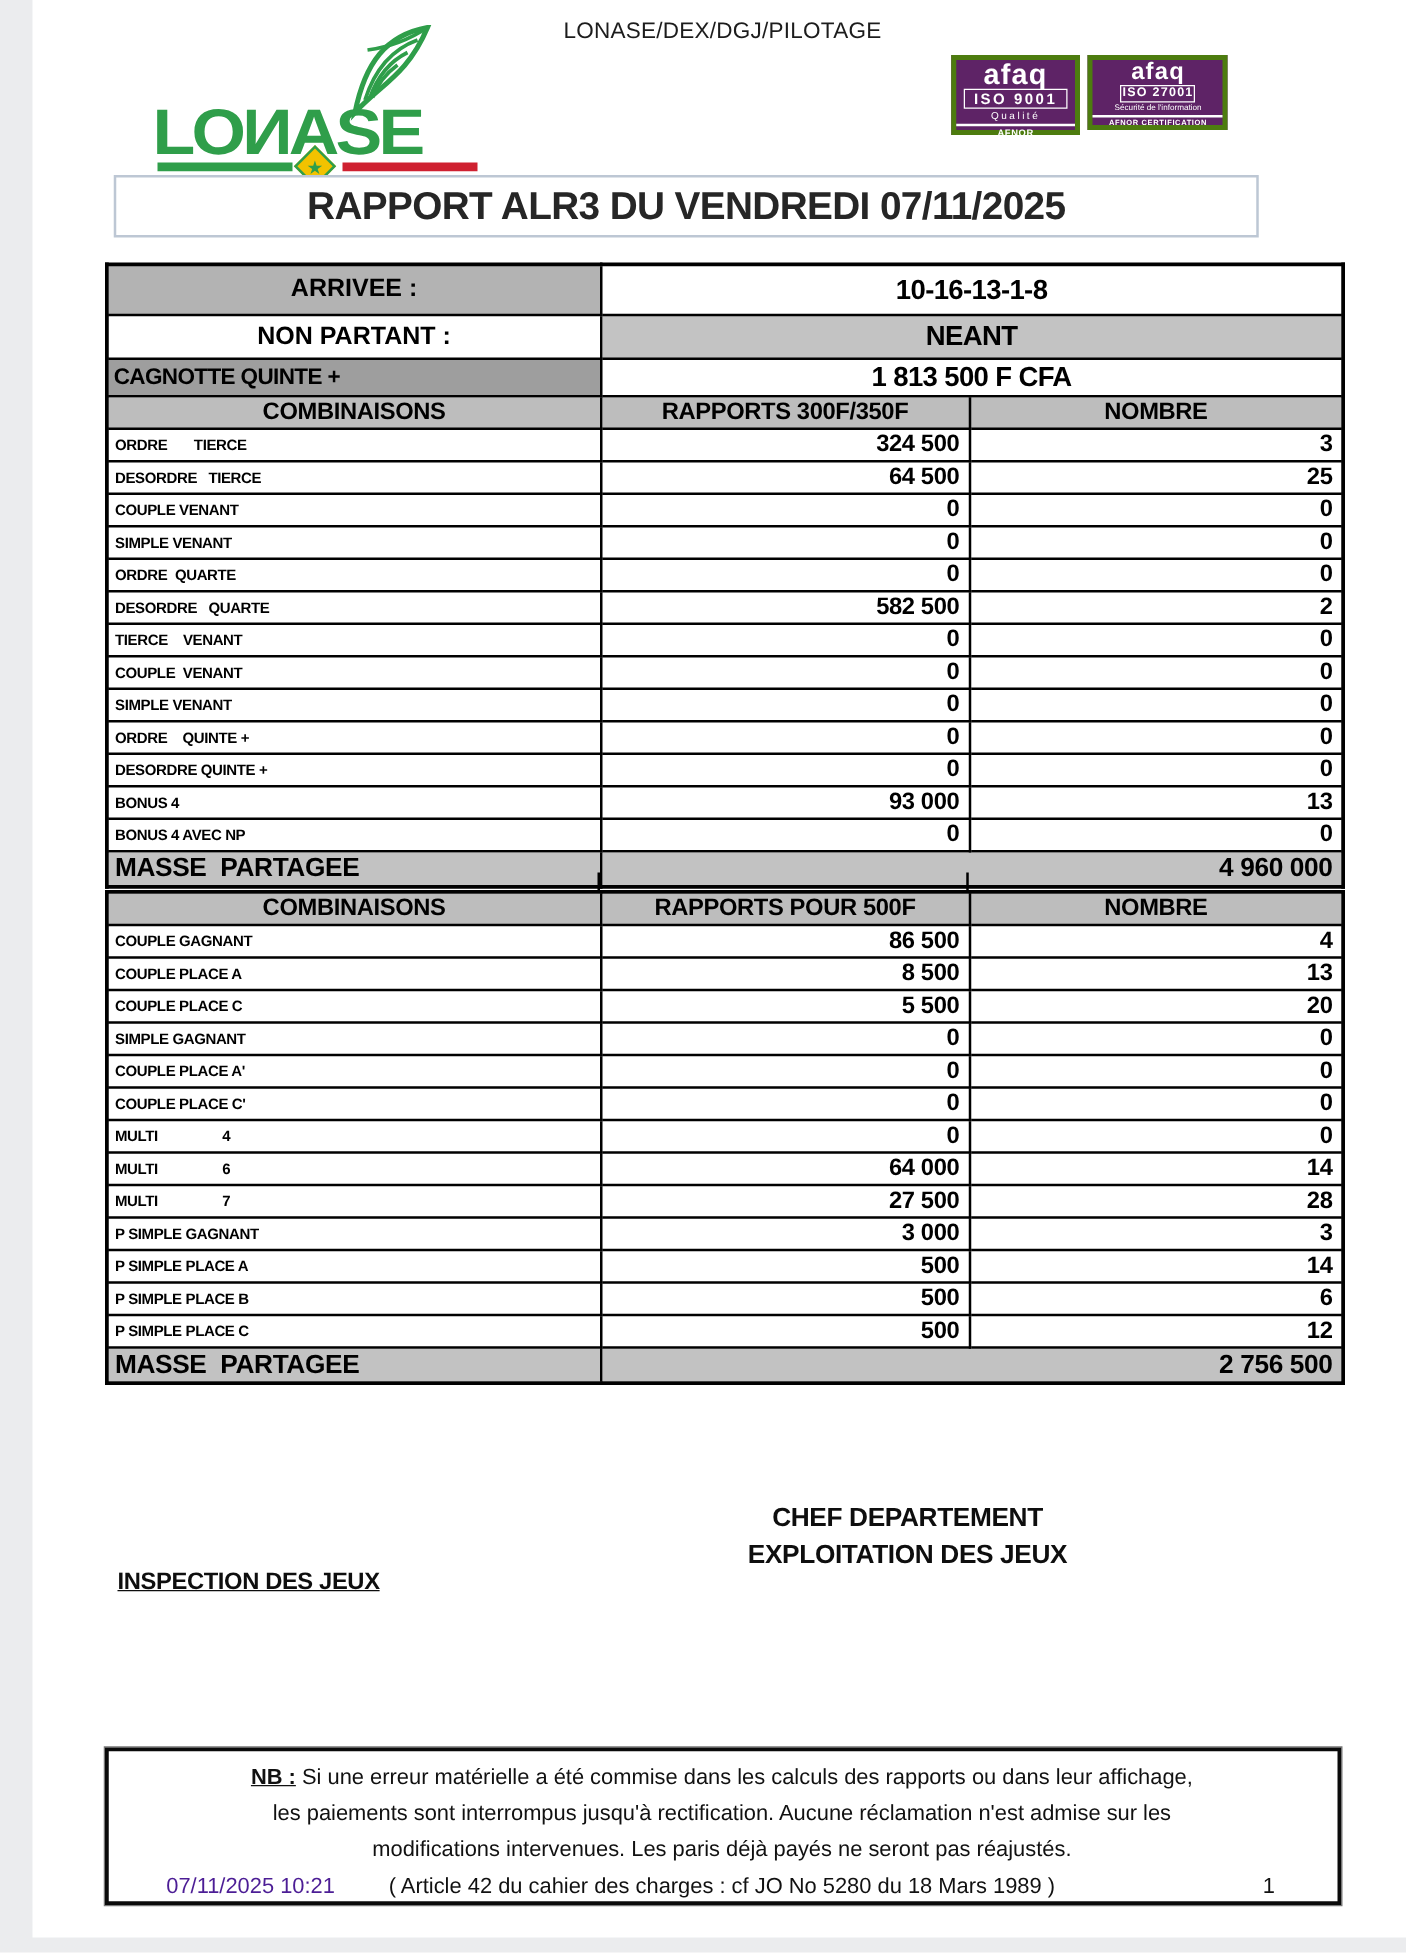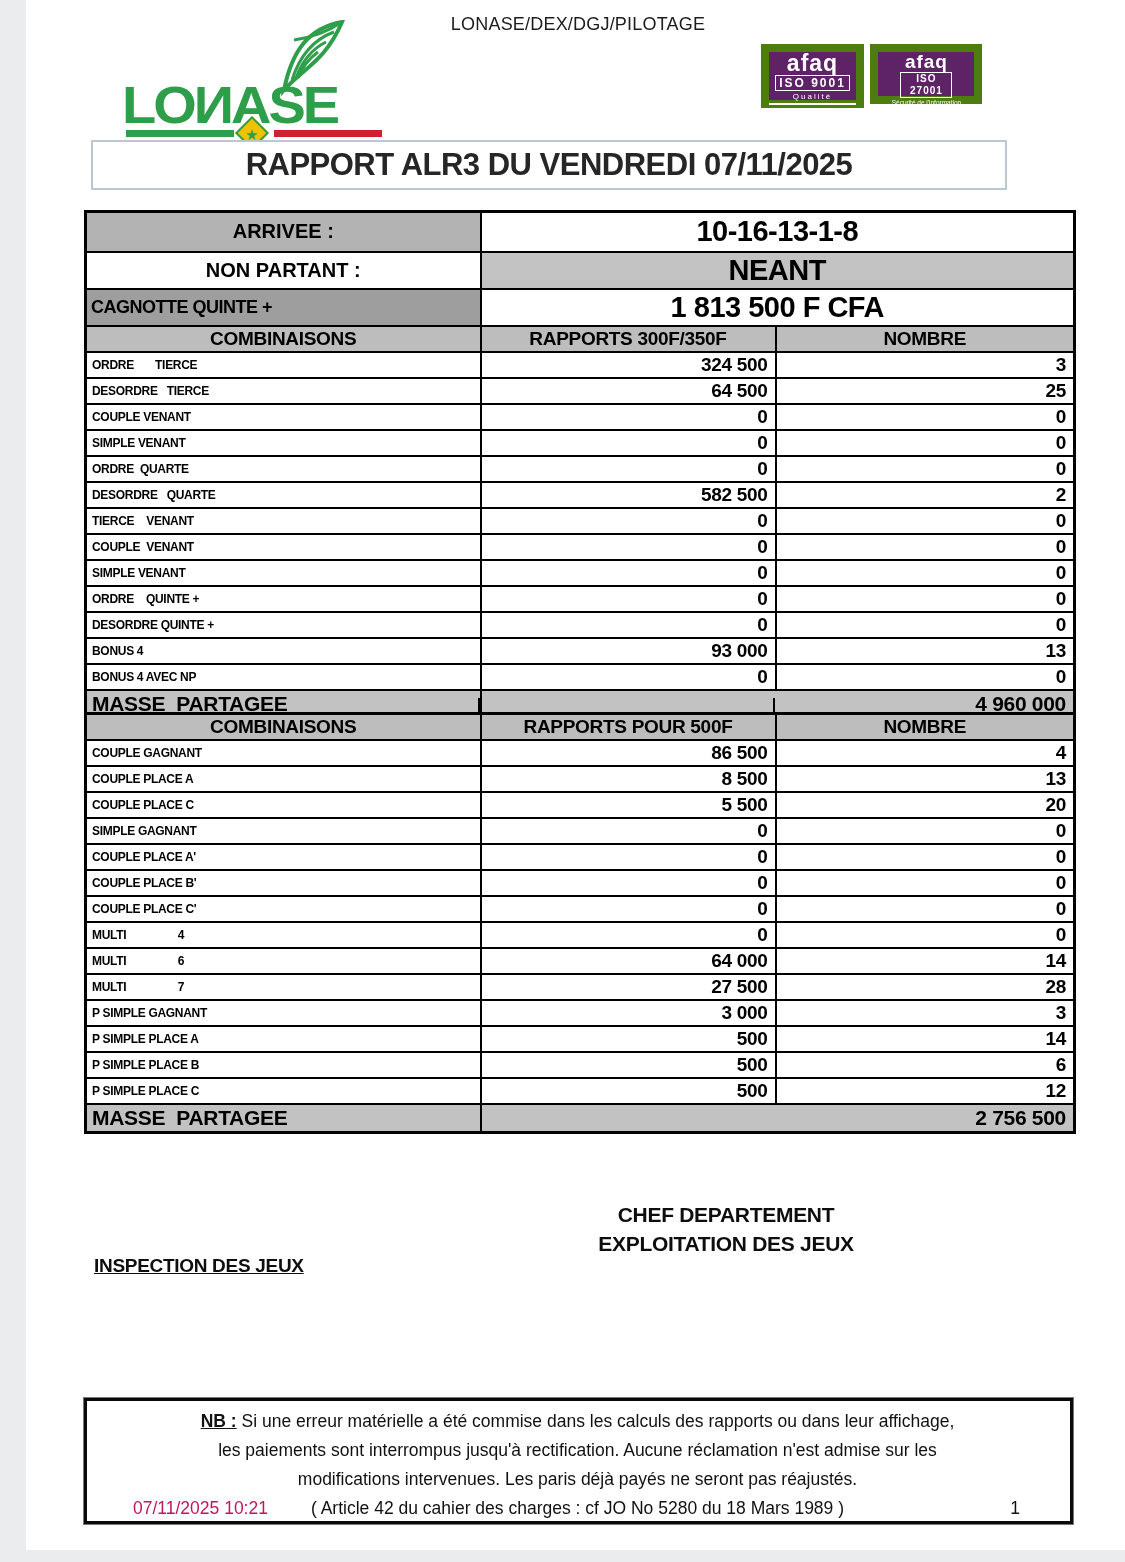--- a/index.html
+++ b/index.html
@@ -50,21 +50,21 @@
     position:absolute; left:0; top:118px; width:262px;
     text-align:center; font-size:9px; font-weight:bold;
     color:#2f9e4a; letter-spacing:2.2px; white-space:nowrap;
   }
 
   
   .badges { position:absolute; left:735px; top:44px; height:66px; }
   .badge {
     display:inline-block; vertical-align:top;
     background:#5e2366; color:#fff; text-align:center;
-    border:8px solid #4d7c0f;
+    border:4px solid #4d7c0f;
   }
   .badge .afaq { font-weight:bold; letter-spacing:1px; }
   .badge .iso-box { border:1px solid #fff; font-weight:bold; margin:1px 6px; }
   .badge .afnor { border-top:2px solid #fff; font-weight:bold; }
   .badge1 { width:103px; height:64px; }
   .badge1 .afaq { font-size:23px; line-height:22px; }
   .badge1 .iso-box { font-size:12px; letter-spacing:2px; line-height:14px; }
   .badge1 .quality { font-size:8px; letter-spacing:2px; line-height:10px; }
   .badge1 .afnor { font-size:7.5px; letter-spacing:0.5px; line-height:12px; margin-top:1px; }
   .badge2 { width:112px; height:60px; margin-left:2px; }
@@ -90,21 +90,21 @@
     border:3px solid #000;
   }
   table.t1 { top:210px; }
   table.t2 { top:712px; }
   table.report td, table.report th { border:2px solid #000; overflow:hidden; }
 
   .col1 { width:395px; } .col2 { width:295px; } .col3 { width:299px; }
 
   
   .sum-label { font-size:20px; font-weight:bold; text-align:center; height:40px; }
-  .sum-value { font-size:29px; font-weight:bold; text-align:center; letter-spacing:-0.5px; }
+  .sum-value { font-size:22px; font-weight:bold; text-align:center; letter-spacing:-0.5px; }
   .row-np .sum-label, .row-np .sum-value { height:35px; }
   .row-cag .sum-value { height:29px; }
   .bg-a { background:#b3b3b3; }
   .bg-b { background:#c3c3c3; }
   .bg-c { background:#9e9e9e; }
   .cag-label {
     font-size:18px; font-weight:bold; text-align:left; padding-left:4px;
     letter-spacing:-0.5px;
   }
 
@@ -148,21 +148,21 @@
   .nb-box {
     position:absolute; left:58px; top:1398px; width:989px; height:126px;
     border:3px solid #0a0a0a; box-shadow:0 0 0 1px #777;
     background:#fff; padding:6px 10px 0 8px;
   }
   .nb-line { font-size:17.5px; color:#111; line-height:29px; white-space:nowrap;text-align:center; }
   .nb-label { font-weight:bold; text-decoration:underline; }
   .nb-last { position:relative; }
   .nb-overlay {
     position:absolute; left:38px; top:0;
-    font-size:17.5px; color:#be185d; line-height:29px;
+    font-size:17.5px; color:#4c1d95; line-height:29px;
   }
   .nb-pagenum {
     position:absolute; right:40px; top:0;
     font-size:17.5px; color:#111; line-height:29px;
   }
 </style>
 </head>
 <body>
 
 <div class="page">
@@ -344,25 +344,20 @@
           <td class="c-label">SIMPLE GAGNANT</td>
           <td class="c-num">0</td>
           <td class="c-num">0</td>
         </tr>
         <tr>
           <td class="c-label">COUPLE PLACE A'</td>
           <td class="c-num">0</td>
           <td class="c-num">0</td>
         </tr>
         <tr>
-          <td class="c-label">COUPLE PLACE B'</td>
-          <td class="c-num">0</td>
-          <td class="c-num">0</td>
-        </tr>
-        <tr>
           <td class="c-label">COUPLE PLACE C'</td>
           <td class="c-num">0</td>
           <td class="c-num">0</td>
         </tr>
         <tr>
           <td class="c-label">MULTI                 4</td>
           <td class="c-num">0</td>
           <td class="c-num">0</td>
         </tr>
         <tr>

